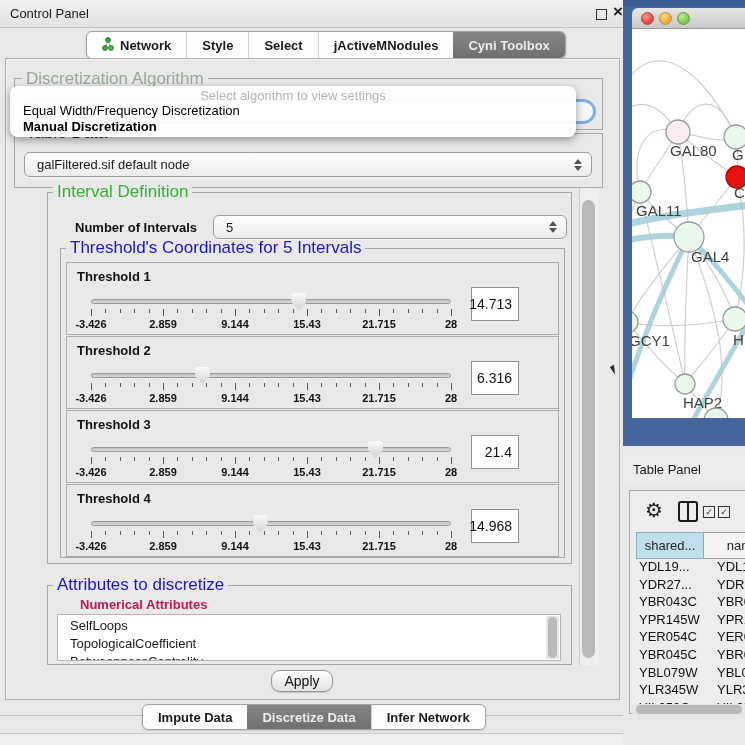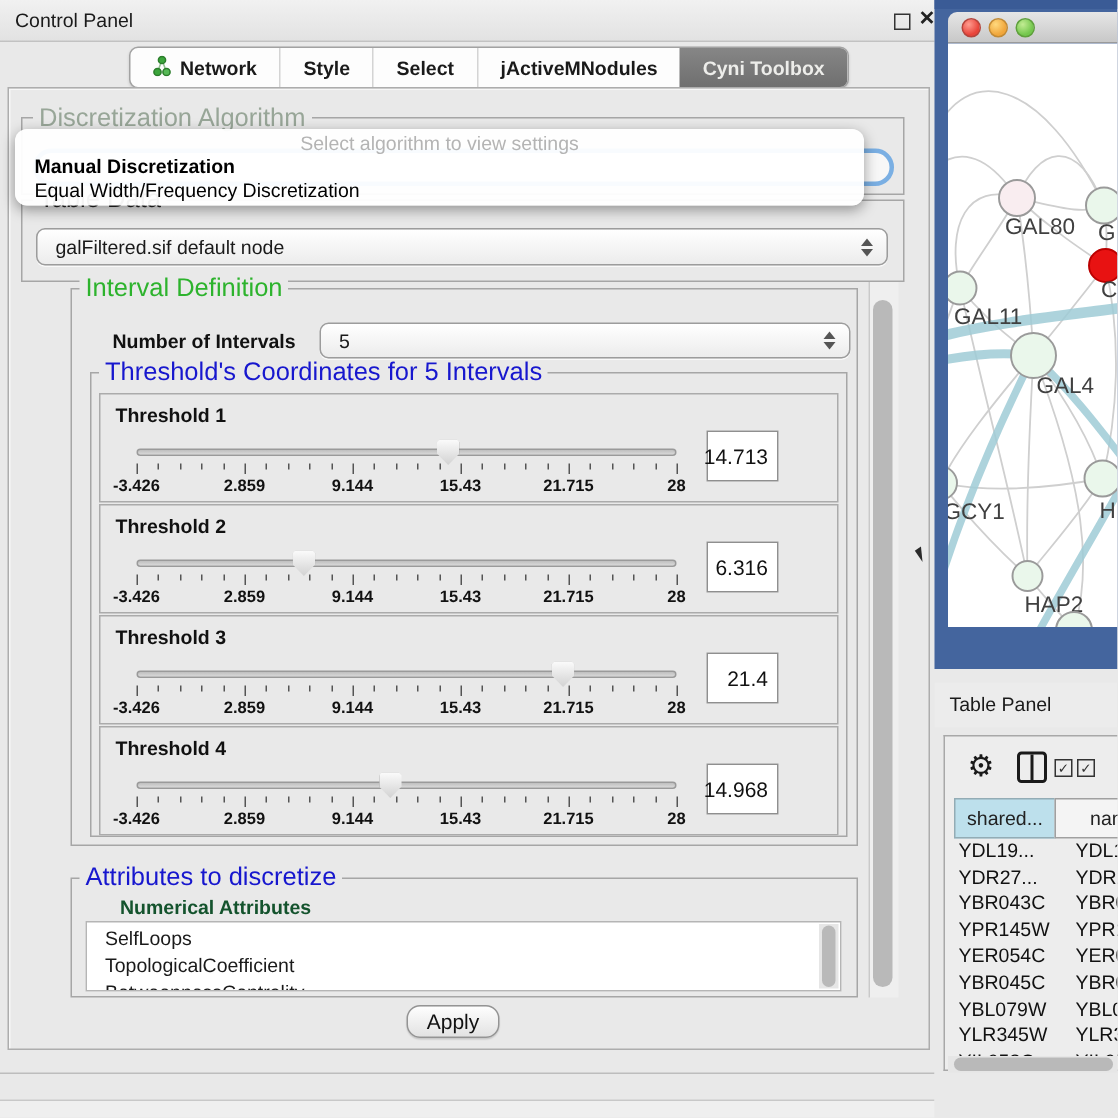--- a/index.html
+++ b/index.html
@@ -95,22 +95,22 @@
     <span>galFiltered.sif default node</span>
     <span class="stepper">
         <i class="up"></i>
         <i class="dn"></i>
       </span>
   </div>
 
   <div class="abs" style="left:10px;top:86px;width:566px;height:51px;background:rgba(255,255,255,0.95);border-radius:8px;box-shadow:0 3px 9px rgba(0,0,0,0.38);z-index:30;">
     <div style="position:absolute;left:0;top:2px;width:100%;text-align:center;font-size:13px;color:#B4B4B4;">Select algorithm to view settings</div>
     <div id="popup-options" style="position:absolute;left:13px;top:17px;right:8px;">
+        <div style="font-size: 13px; line-height: 16px; color: rgb(0, 0, 0); white-space: nowrap;">Equal Width/Frequency Discretization</div>
         <div style="font-size: 13px; line-height: 16px; color: rgb(0, 0, 0); white-space: nowrap; font-weight: bold;">Manual Discretization</div>
-        <div style="font-size: 13px; line-height: 16px; color: rgb(0, 0, 0); white-space: nowrap;">Equal Width/Frequency Discretization</div>
       </div>
   </div>
 
   <div class="sect" style="left:47px;top:192px;width:523px;height:370px;"></div>
   <div class="sect-label green" style="left:53px;top:185px;">Interval Definition</div>
 
   <div class="abs" style="left:75px;top:220px;font-size:13px;font-weight:bold;color:#111;">Number of Intervals</div>
   <div class="combo" style="left:213px;top:215px;width:354px;height:24px;">
     <span>5</span>
     <span class="stepper">
@@ -121,35 +121,46 @@
 
   <div class="sect" style="left:60px;top:248px;width:503px;height:308px;"></div>
   <div class="sect-label blue" style="left:66px;top:241px;">Threshold's Coordinates for 5 Intervals</div>
   <div id="thresholds"></div>
 
   <div class="vscroll-track" style="left:579px;top:188px;width:19px;height:477px;"></div>
   <div class="scroll-thumb" style="left:582px;top:200px;width:13px;height:458px;"></div>
 
   <div class="sect" style="left:47px;top:585px;width:523px;height:78px;"></div>
   <div class="sect-label blue" style="left:53px;top:578px;">Attributes to discretize</div>
-  <div class="abs" style="left:57px;top:597px;font-size:13px;font-weight:bold;color:#14532d;padding-left:23px;">Numerical Attributes</div>
+  <div class="abs" style="left:57px;top:597px;font-size:13px;font-weight:bold;color:#be185d;padding-left:23px;">Numerical Attributes</div>
   <div class="abs" style="left:57px;top:614px;width:504px;height:47px;background:#FFFFFF;border:1px solid #B5B5B5;overflow:hidden;box-sizing:border-box;">
     <div id="attr-items" style="position:absolute;left:0;top:2px;width:100%;">
         <div class="listitem">SelfLoops</div>
         <div class="listitem">TopologicalCoefficient</div>
         <div class="listitem">BetweennessCentrality</div>
       </div>
     <div class="abs" style="right:1px;top:1px;width:13px;height:43px;background:#E6E6E6;">
       <div class="scroll-thumb" style="left:2px;top:1px;width:9px;height:41px;"></div>
     </div>
   </div>
 
   <button class="btn" style="left:271px;top:670px;width:62px;height:22px;">Apply</button>
 
   <div class="abs" style="left:0;top:715px;width:623px;height:1px;background:#BDBDBD;"></div>
+  <div id="bottom-tabs" class="tabbar" style="left:142px;top:704px;height:24px;">
+      <div class="tab">
+        <span>Impute Data</span>
+      </div>
+      <div class="tab sel">
+        <span>Discretize Data</span>
+      </div>
+      <div class="tab">
+        <span>Infer Network</span>
+      </div>
+    </div>
   <div class="abs" style="left:0;top:733px;width:623px;height:12px;background:#EFEFEF;border-top:1px solid #C8C8C8;"></div>
 
   <div class="abs" style="left:612px;top:365px;width:0;height:0;border-top:9px solid #2A2A2A;border-right:5px solid transparent;transform:rotate(-35deg);"></div>
 
   <div class="abs" style="left:623px;top:0;width:122px;height:446px;background:#44659E;border-top:6px solid #3A5B96;box-sizing:border-box;"></div>
   <div class="abs" style="left:632px;top:8px;width:113px;height:21px;background:linear-gradient(#E6E6E6,#C8C8C8);border-radius:6px 0 0 0;border-bottom:1px solid #9A9A9A;box-sizing:border-box;"></div>
   <div class="mac-light" style="left:641px;top:12px;background:radial-gradient(circle at 35% 30%,#FF9C90,#E8443A 65%);border:1px solid #B5443C;"></div>
   <div class="mac-light" style="left:659px;top:12px;background:radial-gradient(circle at 35% 30%,#FFD97E,#F0A63B 65%);border:1px solid #C28A34;"></div>
   <div class="mac-light" style="left:677px;top:12px;background:radial-gradient(circle at 35% 30%,#C2EC93,#74C74D 65%);border:1px solid #5FA03C;"></div>
   <div class="abs" style="left:632px;top:29px;width:113px;height:389px;background:#FFFFFF;overflow:hidden;">

